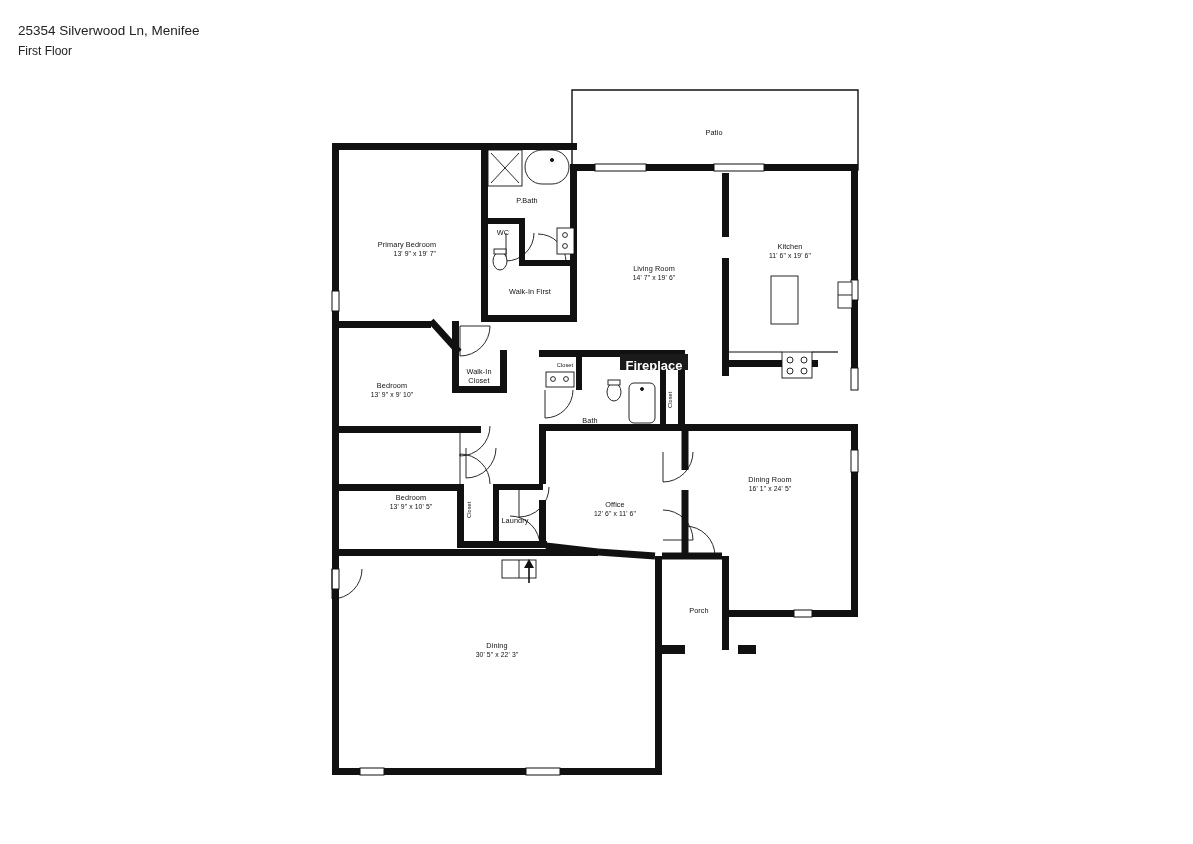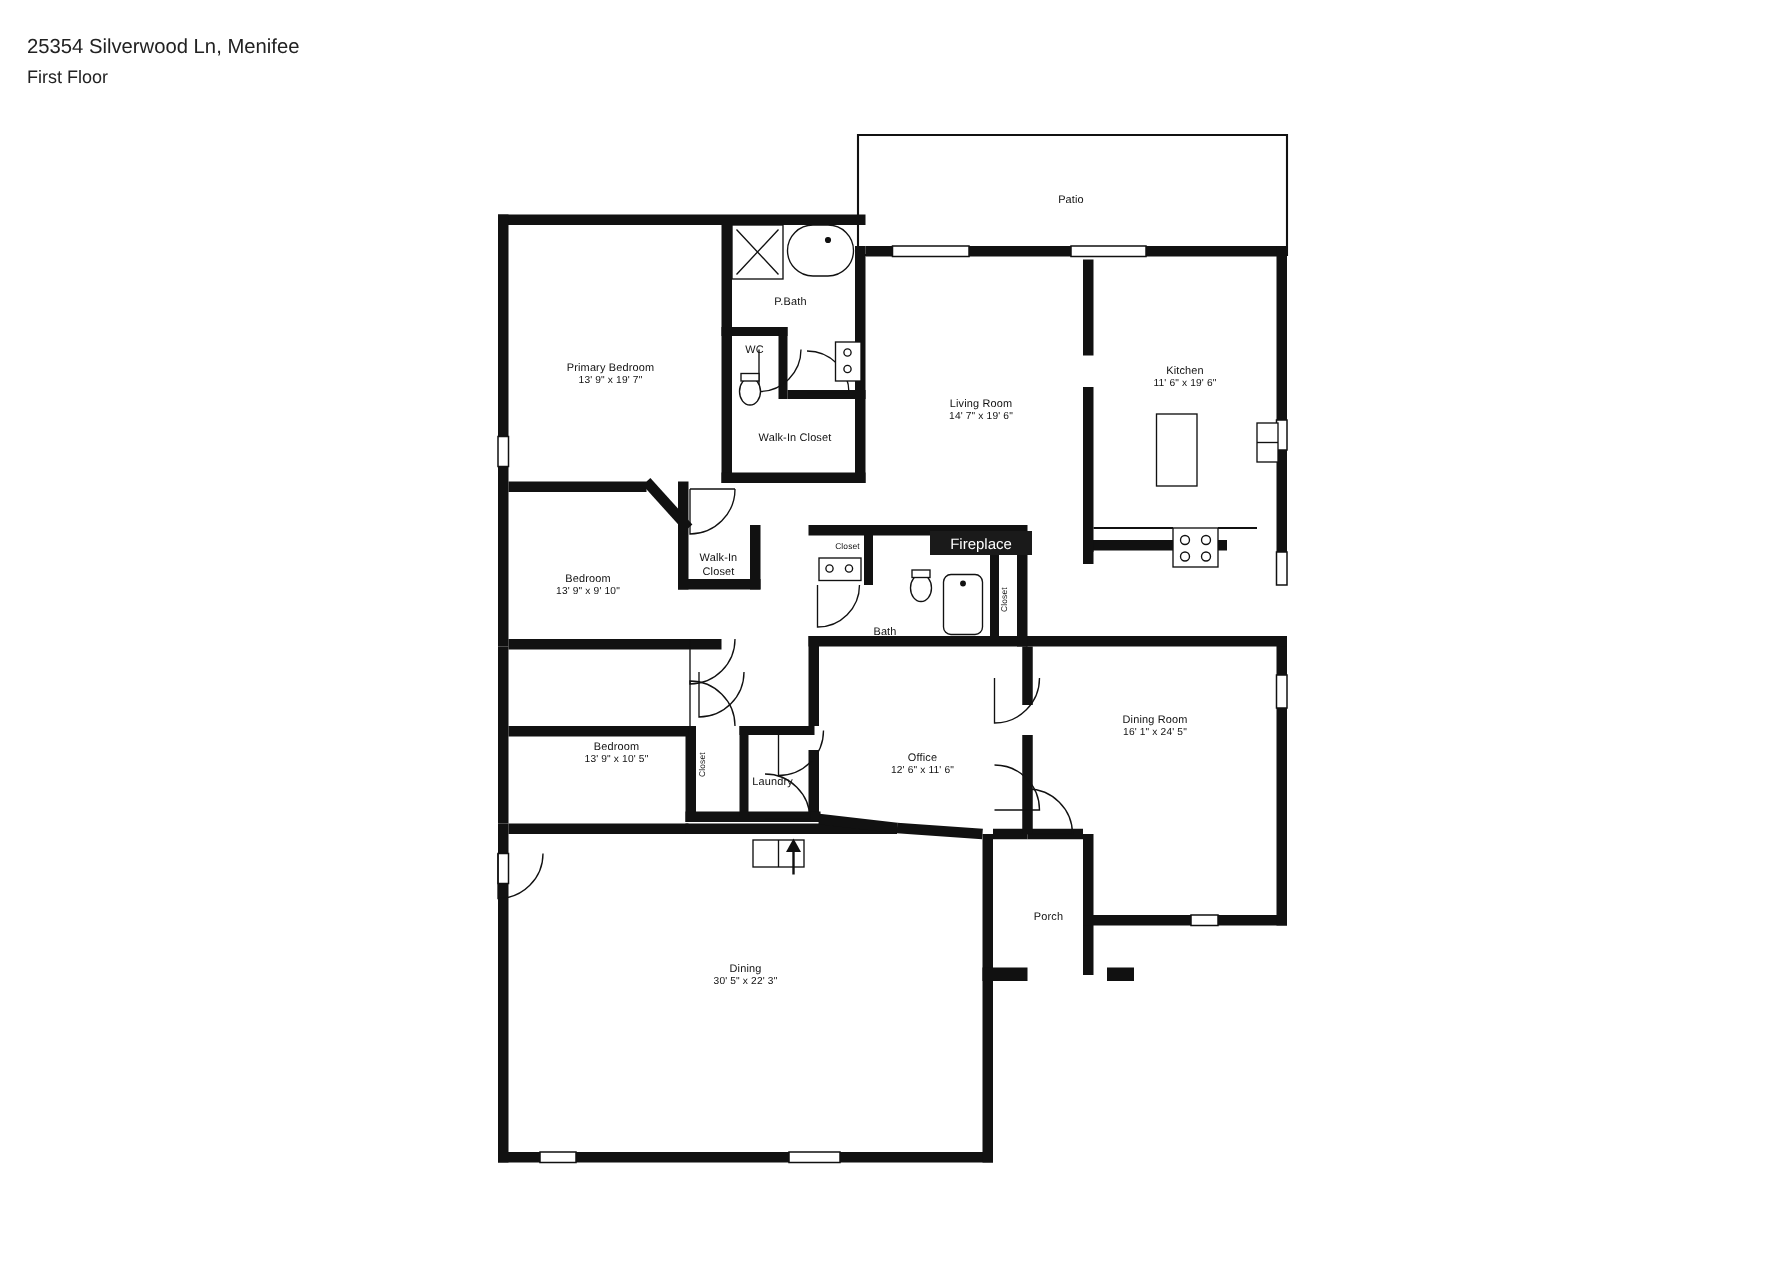--- a/index.html
+++ b/index.html
@@ -62,23 +62,23 @@
     display: block;
     font-size: 6.8px;
   }
   .lbl.small { font-size: 5.6px; line-height: 7.5px; }
   .lbl.vert {
     transform: translateX(-50%) rotate(-90deg);
     transform-origin: center center;
   }
   .fireplace-lbl {
     position: absolute;
-    font-size: 10px;
+    font-size: 13px;
     color: #ffffff;
-    font-weight: normal;
+    font-weight: bold;
     white-space: nowrap;
     transform: translateX(-50%);
   }
 </style>
 </head>
 <body>
 
 <div id="header">
   <div class="addr">25354 Silverwood Ln, Menifee</div>
   <div class="floor">First Floor</div>
@@ -269,34 +269,34 @@
     <span class="dim"></span>
   </div>
   <div class="lbl" style="left:527px; top:196px;">
     <span>P.Bath</span>
     <span class="dim"></span>
   </div>
   <div class="lbl" style="left:503px; top:228px;">
     <span>WC</span>
     <span class="dim"></span>
   </div>
-  <div class="lbl" style="left:407px; top:240px;">
+  <div class="lbl" style="left:407px; top:240px;text-align:right;">
     <span>Primary Bedroom</span>
     <span class="dim">13' 9" x 19' 7"</span>
   </div>
   <div class="lbl" style="left:654px; top:264px;">
     <span>Living Room</span>
     <span class="dim">14' 7" x 19' 6"</span>
   </div>
   <div class="lbl" style="left:790px; top:242px;">
     <span>Kitchen</span>
     <span class="dim">11' 6" x 19' 6"</span>
   </div>
   <div class="lbl" style="left:530px; top:287px;">
-    <span>Walk-In Closet</span>
+    <span>Walk-In First</span>
     <span class="dim"></span>
   </div>
   <div class="lbl" style="left:479px; top:367px;">
     <span>Walk-In</span>
     <span style="display:block">Closet</span>
   </div>
   <div class="lbl" style="left:392px; top:381px;">
     <span>Bedroom</span>
     <span class="dim">13' 9" x 9' 10"</span>
   </div>

